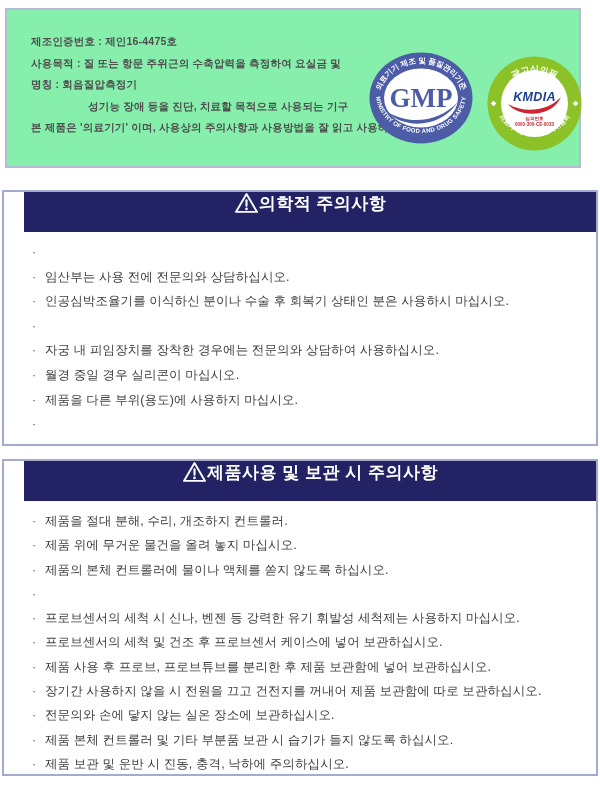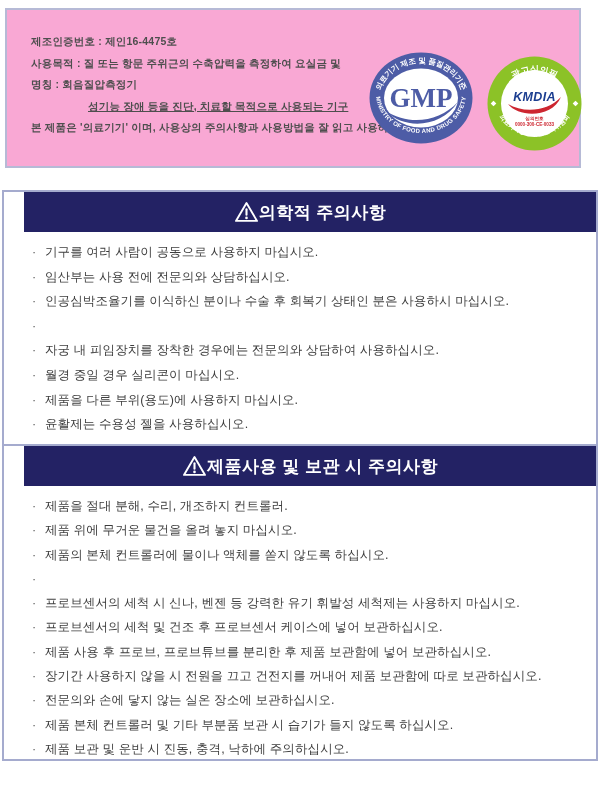--- a/index.html
+++ b/index.html
@@ -2,44 +2,44 @@
 <html><head>
 <meta charset="utf-8">
 <style>
   * { margin:0; padding:0; box-sizing:border-box; }
   html,body { width:600px; height:790px; background:#ffffff; }
   body { font-family:"Liberation Sans","DejaVu Sans",sans-serif; position:relative; overflow:hidden; }
 
   
   .top-box {
     position:absolute; left:5px; top:8px; width:576px; height:160px;
-    border:2px solid #b6bad6; background:#f9a8d4;
+    border:2px solid #b6bad6; background:#86efac;
   }
   .info-lines { position:absolute; left:24px; top:21px; width:330px; }
   .info-line {
     font-size:10.5px; font-weight:bold; color:#4e4e4e;
     line-height:21.5px; letter-spacing:0.2px; white-space:nowrap;
   }
-  .info-line.indent { padding-left:57px;text-decoration:underline; }
+  .info-line.indent { padding-left:57px; }
 
   .gmp-logo   { position:absolute; left:362px; top:42px; width:104px; height:92px; }
   .kmdia-logo { position:absolute; left:480px; top:46px; width:95px;  height:95px; }
   .gmp-logo svg, .kmdia-logo svg { display:block; width:100%; height:100%; }
 
   
   .section {
     position:absolute; left:2px; width:596px;
     border:2px solid #a5abce; background:#ffffff;
   }
   .section-1 { top:190px; height:256px; }
-  .section-2 { top:444px; height:317px; }
+  .section-2 { top:459px; height:317px; }
 
   .section-header {
     height:40px; background:#232264;
-    display:flex; align-items:center; justify-content:center; margin-left:20px;
+    display:flex; justify-content:center; margin-left:20px;
   }
   .warn-icon svg { display:block; width:25px; height:22px; }
   .header-title {
     color:#ffffff; font-size:17px; font-weight:bold; letter-spacing:0.5px;
     white-space:nowrap;
   }
 
   .list { padding:8px 6px 0 28px; }
   .li {
     display:flex; align-items:baseline;
@@ -125,21 +125,20 @@
         <line x1="13" y1="8.6" x2="13" y2="14.4" stroke="#ffffff" stroke-width="2.2" stroke-linecap="round"></line>
         <circle cx="13" cy="17.7" r="1.4" fill="#ffffff"></circle>
       </svg>
     </span>
     <span class="header-title">의학적 주의사항</span>
   </div>
   <div class="list">
 
       <div class="li">
         <span class="bullet">·</span>
-        <span>기구를 여러 사람이 공동으로 사용하지 마십시오.</span>
       </div>
 
       <div class="li">
         <span class="bullet">·</span>
         <span>임산부는 사용 전에 전문의와 상담하십시오.</span>
       </div>
 
       <div class="li">
         <span class="bullet">·</span>
         <span>인공심박조율기를 이식하신 분이나 수술 후 회복기 상태인 분은 사용하시 마십시오.</span>
@@ -159,21 +158,20 @@
         <span>월경 중일 경우 실리콘이 마십시오.</span>
       </div>
 
       <div class="li">
         <span class="bullet">·</span>
         <span>제품을 다른 부위(용도)에 사용하지 마십시오.</span>
       </div>
 
       <div class="li">
         <span class="bullet">·</span>
-        <span>윤활제는 수용성 젤을 사용하십시오.</span>
       </div>
     </div>
 </div>
 
 <div class="section section-2">
   <div class="section-header">
     <span class="warn-icon">
       <svg viewBox="0 0 26 23">
         <path d="M13 2.2 L24 20.8 H2 Z" fill="none" stroke="#ffffff" stroke-width="2" stroke-linejoin="round"></path>
         <line x1="13" y1="8.6" x2="13" y2="14.4" stroke="#ffffff" stroke-width="2.2" stroke-linecap="round"></line>

